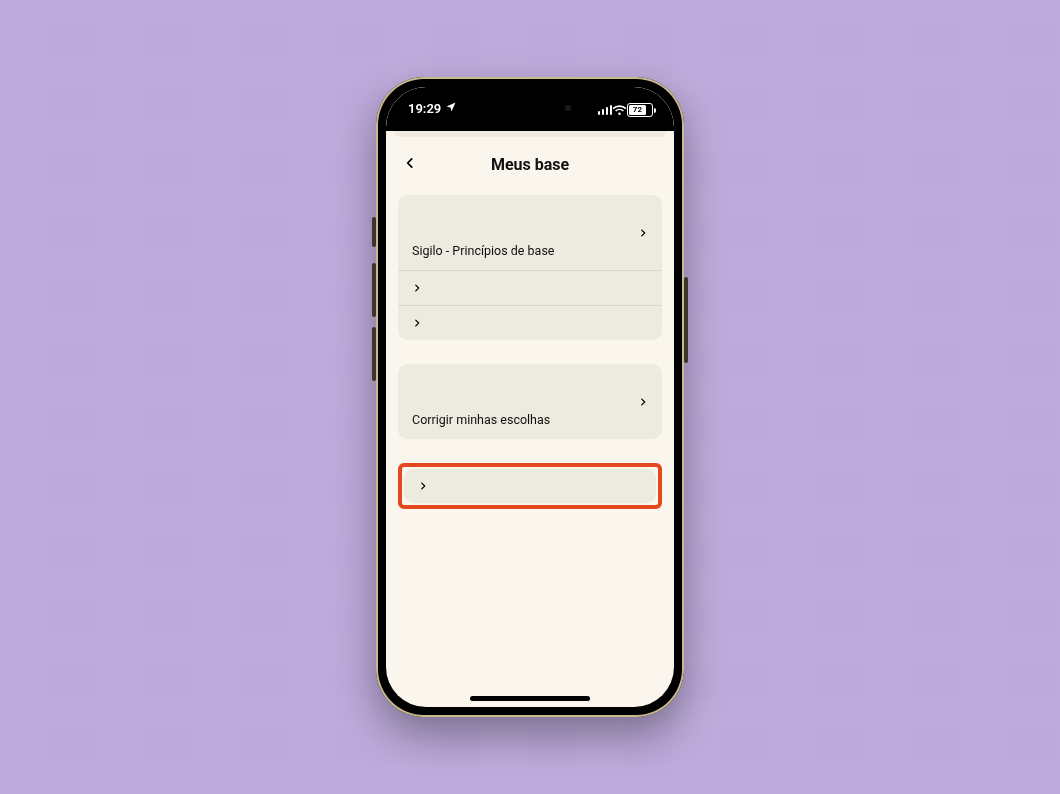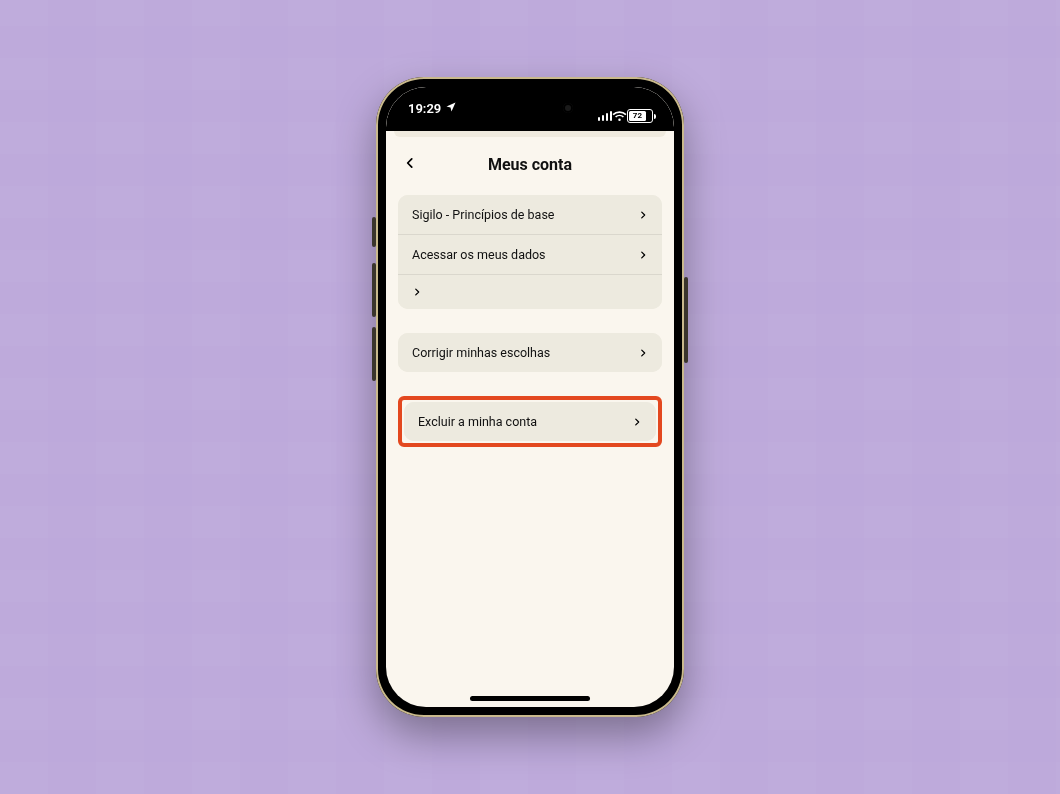--- a/index.html
+++ b/index.html
@@ -40,21 +40,21 @@
   .status-bg{position:absolute;inset:0 0 auto 0;height:44px;background:#000;border-radius:40px 40px 0 0;}
   .notch{
     position:absolute;top:8px;left:50%;transform:translateX(-50%);
     width:110px;height:28px;background:#000;border-radius:18px;
   }
   .notch::after{
     content:"";position:absolute;right:12px;top:8px;width:10px;height:10px;border-radius:50%;
     background:#1a1a1a;box-shadow:0 0 0 2px #000 inset;
   }
   .status-left{position:absolute;left:22px;top:14px;font-size:13px;font-weight:600;display:flex;align-items:center;gap:4px;}
-  .status-right{position:absolute;right:18px;top:22px;display:flex;align-items:center;}
+  .status-right{position:absolute;right:18px;top:16px;display:flex;align-items:center;}
 
   .signal-icon{display:inline-flex;align-items:flex-end;gap:1.5px;height:10px;}
   .signal-icon span{display:inline-block;width:2.5px;background:#fff;border-radius:1px;}
   .signal-icon span:nth-child(1){height:4px}
   .signal-icon span:nth-child(2){height:6px}
   .signal-icon span:nth-child(3){height:8px}
   .signal-icon span:nth-child(4){height:10px}
 
   .wifi-icon svg{width:15px;height:12px;display:block;}
   .batt{
@@ -84,21 +84,21 @@
   
   .content{padding:4px 12px 0;}
   .group{background:#edeadf;border-radius:10px;overflow:hidden;margin-bottom:24px;}
   .row{
     display:flex;align-items:center;justify-content:space-between;
     padding:12px 14px;font-size:12.5px;color:#111;
     background:#edeadf;
     position:relative;
   }
   .row + .row{border-top:1px solid rgba(0,0,0,.08);}
-  .row-label{flex:1;}
+  .row-label{flex:1;margin-top:36px;}
   .chev{flex:0 0 auto;}
   .chev svg{width:10px;height:10px;display:block;}
 
   .highlight-frame{
     border:4px solid #e3481f;border-radius:6px;padding:2px;margin-bottom:24px;
   }
   .highlight-frame .group{margin:0;}
 
   .home-ind{
     position:absolute;bottom:6px;left:50%;transform:translateX(-50%);
@@ -158,35 +158,34 @@
       <div class="sheet-peek"></div>
 
       <div class="header">
         <div class="back-btn">
           <span>
             <svg viewBox="0 0 24 24" fill="none" stroke="#000" stroke-width="3" stroke-linecap="round" stroke-linejoin="round">
                 <polyline points="15 5 8 12 15 19"></polyline>
               </svg>
           </span>
         </div>
-        <div class="title">Meus conta</div>
+        <div class="title">Meus base</div>
       </div>
 
       <div class="content" id="content">
           <div class="group">
             <div class="row">
               <span class="row-label">Sigilo - Princípios de base</span>
               <span class="chev">
                 <svg viewBox="0 0 24 24" fill="none" stroke="#000" stroke-width="3" stroke-linecap="round" stroke-linejoin="round">
                   <polyline points="9 5 16 12 9 19"></polyline>
                 </svg>
               </span>
             </div>
             <div class="row">
-              <span class="row-label">Acessar os meus dados</span>
               <span class="chev">
                 <svg viewBox="0 0 24 24" fill="none" stroke="#000" stroke-width="3" stroke-linecap="round" stroke-linejoin="round">
                   <polyline points="9 5 16 12 9 19"></polyline>
                 </svg>
               </span>
             </div>
             <div class="row">
               <span class="chev">
                 <svg viewBox="0 0 24 24" fill="none" stroke="#000" stroke-width="3" stroke-linecap="round" stroke-linejoin="round">
                   <polyline points="9 5 16 12 9 19"></polyline>
@@ -200,21 +199,20 @@
               <span class="chev">
                 <svg viewBox="0 0 24 24" fill="none" stroke="#000" stroke-width="3" stroke-linecap="round" stroke-linejoin="round">
                   <polyline points="9 5 16 12 9 19"></polyline>
                 </svg>
               </span>
             </div>
           </div>
           <div class="highlight-frame">
             <div class="group">
               <div class="row">
-                <span class="row-label">Excluir a minha conta</span>
                 <span class="chev">
                   <svg viewBox="0 0 24 24" fill="none" stroke="#000" stroke-width="3" stroke-linecap="round" stroke-linejoin="round">
                     <polyline points="9 5 16 12 9 19"></polyline>
                   </svg>
                 </span>
               </div>
             </div>
           </div>
         </div>
 

